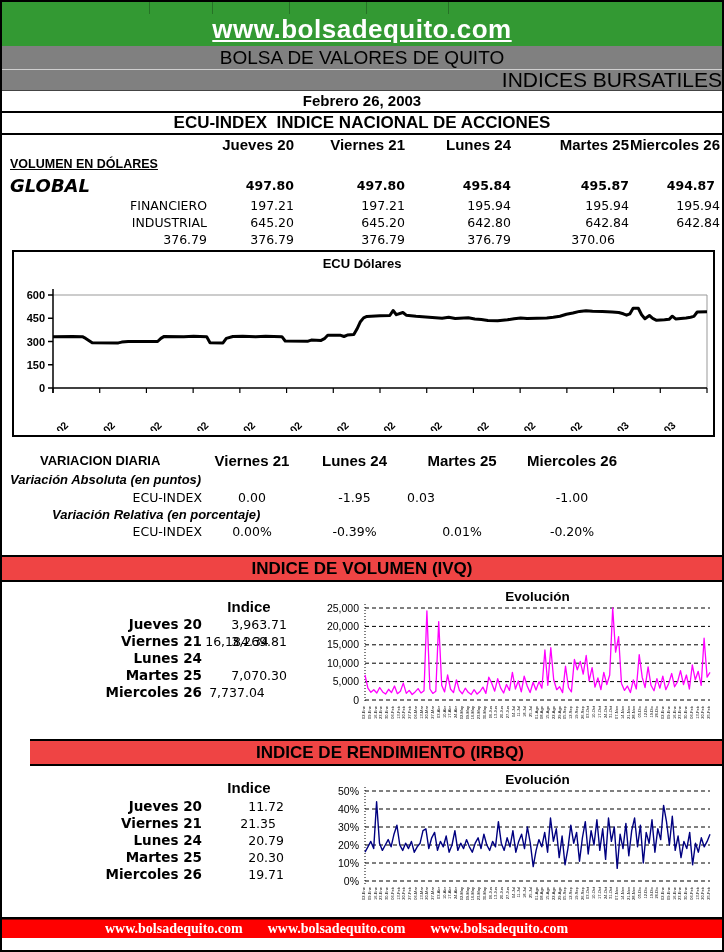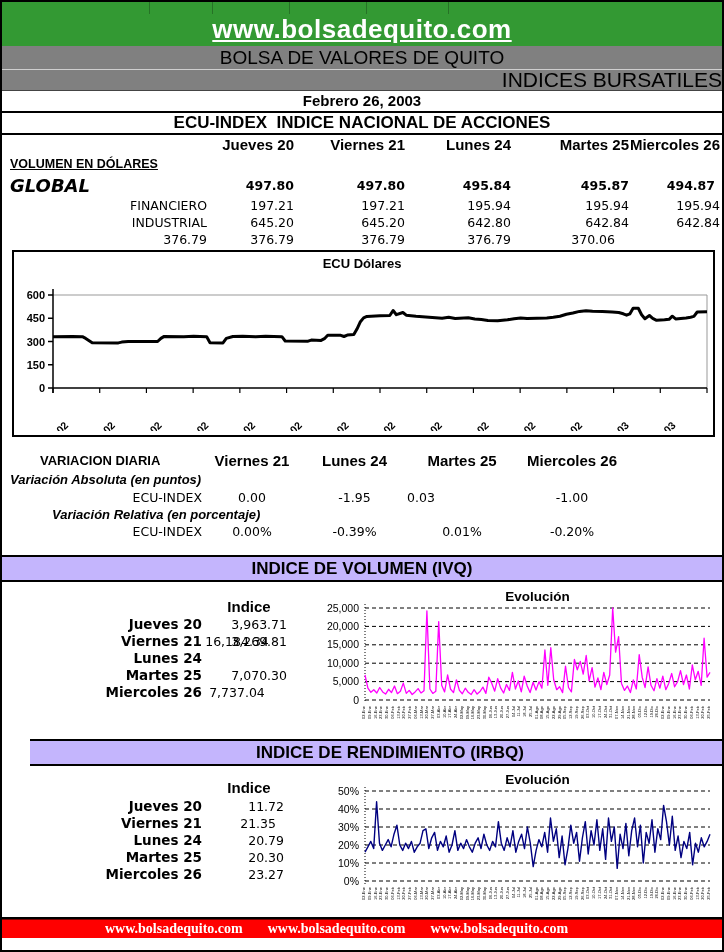--- a/index.html
+++ b/index.html
@@ -17,21 +17,21 @@
   .ecu-head{left:0;top:110px;width:100%;height:21px;text-align:center;font-size:17px;font-weight:bold;line-height:22px;
             border-bottom:2px solid #000;white-space:pre;}
   .g6{display:grid;grid-template-columns:205px 87px 111px 106px 118px 93px;width:720px;}
   .g6>div{text-align:right;}
   .g5{display:grid;grid-template-columns:200px 100px 105px 110px 110px;width:720px;}
   .hdr{font-weight:bold;font-size:15px;}
   .num{font-family:"DejaVu Sans",sans-serif;font-size:12.5px;}
   .chart-box{left:10px;top:248px;width:699px;height:183px;border:2px solid #000;background:#fff;}
   .chart-title{left:0;top:254px;width:100%;text-align:center;font-size:13px;font-weight:bold;}
   .sec-title{left:0;width:720px;height:23px;border-top:2px solid #000;border-bottom:2px solid #000;
-             text-align:center;font-weight:bold;font-size:17px;line-height:23px;background:#c4b5fd;}
+             text-align:center;font-weight:bold;font-size:17px;line-height:23px;background:#ef4444;}
   .rlabel{text-align:right;font-weight:bold;font-size:13.5px;font-family:"DejaVu Sans",sans-serif;}
   .rule{left:0;width:720px;height:0;border-top:2px solid #000;}
   .red-band{left:0;top:917px;width:720px;height:19px;background:#f00;border-top:1px solid #7a0000;
             display:flex;align-items:center;padding-left:103px;gap:25px;box-sizing:border-box;}
   .red-band a{color:#fff;font-family:"Liberation Serif","DejaVu Serif",serif;font-weight:bold;font-size:14px;text-decoration:none;}
   .fuente{left:0;top:936px;width:720px;height:12px;background:#808080;color:#fff;font-size:12.5px;line-height:13px;padding-left:4px;box-sizing:border-box;}
   .vdiv{position:absolute;top:0;width:1px;height:100%;background:rgba(255,255,255,.55);}
   .gdiv{position:absolute;top:0;width:1px;height:12px;background:rgba(0,0,0,.25);}
   .it{font-style:italic;}
   svg text{font-family:"Liberation Sans","DejaVu Sans",sans-serif;}
@@ -270,21 +270,21 @@
   <div class="abs" style="left:197px;top:777px;width:100px;text-align:center;font-size:15px;font-weight:bold;">Indice</div>
   <div class="abs rlabel" style="left:0;top:796px;width:200px;">Jueves 20</div>
   <div class="abs num" style="left:182px;top:797px;width:100px;text-align:right;">11.72</div>
   <div class="abs rlabel" style="left:0;top:813px;width:200px;">Viernes 21</div>
   <div class="abs num" style="left:174px;top:814px;width:100px;text-align:right;">21.35</div>
   <div class="abs rlabel" style="left:0;top:830px;width:200px;">Lunes 24</div>
   <div class="abs num" style="left:182px;top:831px;width:100px;text-align:right;">20.79</div>
   <div class="abs rlabel" style="left:0;top:847px;width:200px;">Martes 25</div>
   <div class="abs num" style="left:182px;top:848px;width:100px;text-align:right;">20.30</div>
   <div class="abs rlabel" style="left:0;top:864px;width:200px;">Miercoles 26</div>
-  <div class="abs num" style="left:182px;top:865px;width:100px;text-align:right;">23.27</div>
+  <div class="abs num" style="left:182px;top:865px;width:100px;text-align:right;">19.71</div>
   <svg class="abs" style="left:300px;top:765px;" width="412" height="150" viewBox="0 0 412 150">
       <text x="235.5" y="17" text-anchor="middle" font-size="13.5" font-weight="bold" font-family="&quot;Liberation Serif&quot;,&quot;DejaVu Serif&quot;,serif">Evolución</text>
       <line x1="63" y1="24" x2="408" y2="24" stroke="#000" stroke-width="1" stroke-dasharray="4 3"></line>
       <text x="57" y="27.5" text-anchor="end" font-size="10.5">50%</text>
       <line x1="63" y1="42" x2="408" y2="42" stroke="#000" stroke-width="1" stroke-dasharray="4 3"></line>
       <text x="57" y="45.5" text-anchor="end" font-size="10.5">40%</text>
       <line x1="63" y1="60" x2="408" y2="60" stroke="#000" stroke-width="1" stroke-dasharray="4 3"></line>
       <text x="57" y="63.5" text-anchor="end" font-size="10.5">30%</text>
       <line x1="63" y1="78" x2="408" y2="78" stroke="#000" stroke-width="1" stroke-dasharray="4 3"></line>
       <text x="57" y="81.5" text-anchor="end" font-size="10.5">20%</text>

